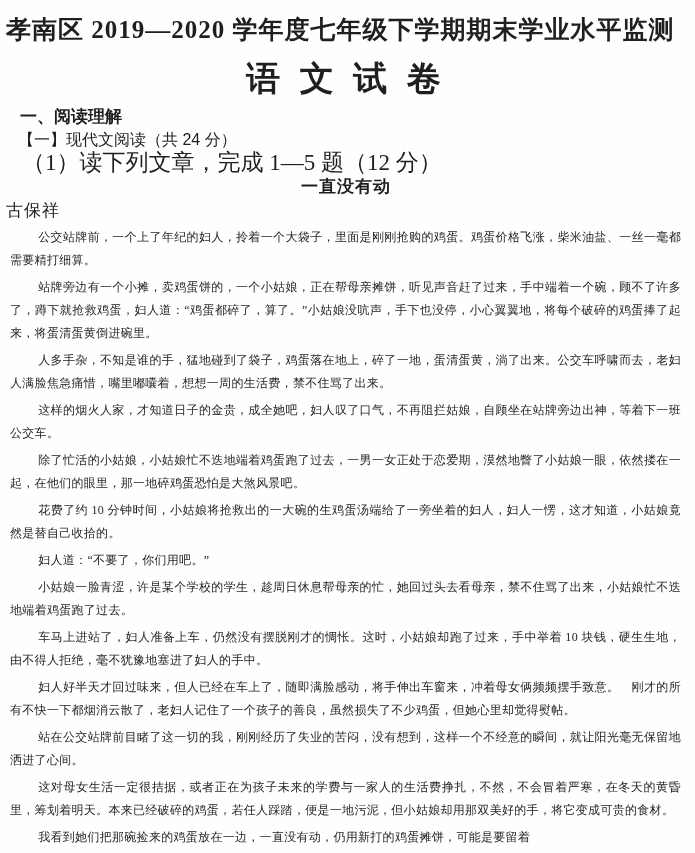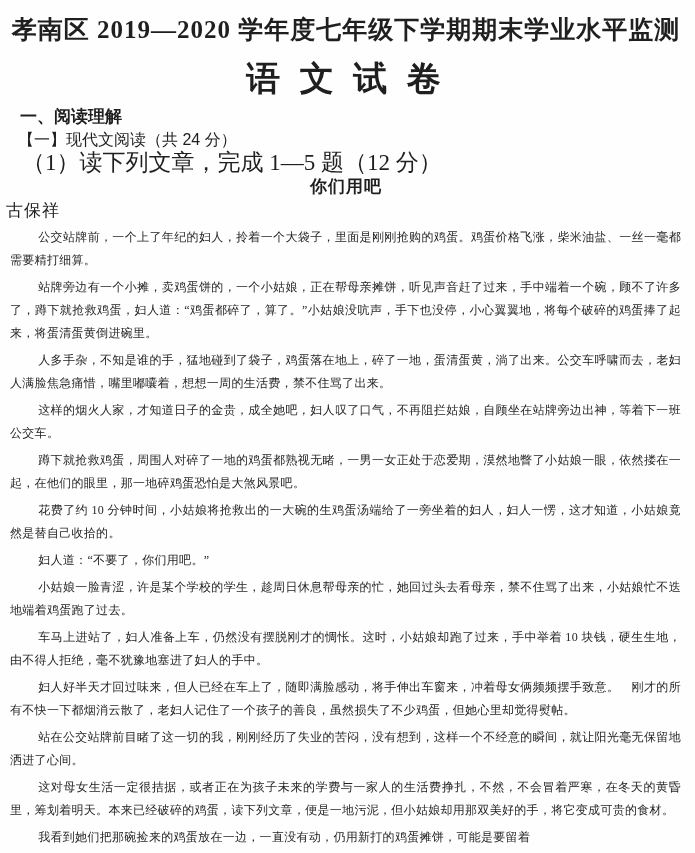--- a/index.html
+++ b/index.html
@@ -8,21 +8,20 @@
     width:695px;height:853px;
     margin:0;
     background:#fefefe;
     color:#1f1f1f;
     box-sizing:border-box;
     padding:14px 9px 0 6px;
     overflow:hidden;
     font-family:"Liberation Serif","DejaVu Serif",serif;
   }
   .hdr-line1{
-    text-align:center;
     font-family:"Liberation Serif","DejaVu Serif",serif;
     font-weight:700;
     font-size:25px;
     line-height:32px;
     letter-spacing:1px;
   }
   .hdr-line2{
     text-align:center;
     font-family:"Liberation Sans","DejaVu Sans",sans-serif;
     font-weight:700;
@@ -87,33 +86,33 @@
   <div class="hdr-line1">孝南区 2019—2020 学年度七年级下学期期末学业水平监测</div>
 
   <div class="hdr-line2">语 文 试 卷</div>
 
   <div class="sec-heading">一、阅读理解</div>
 
   <div class="sub-heading">【一】现代文阅读（共 24 分）</div>
 
   <div class="instruction">（1）读下列文章，完成 1—5 题（12 分）</div>
 
-  <div class="article-title">你们用吧</div>
+  <div class="article-title">一直没有动</div>
 
   <div class="article-author">古保祥</div>
 
   <div class="article-body">
     <p>公交站牌前，一个上了年纪的妇人，拎着一个大袋子，里面是刚刚抢购的鸡蛋。鸡蛋价格飞涨，柴米油盐、一丝一毫都需要精打细算。</p>
     <p>站牌旁边有一个小摊，卖鸡蛋饼的，一个小姑娘，正在帮母亲摊饼，听见声音赶了过来，手中端着一个碗，顾不了许多了，蹲下就抢救鸡蛋，妇人道：“鸡蛋都碎了，算了。”小姑娘没吭声，手下也没停，小心翼翼地，将每个破碎的鸡蛋捧了起来，将蛋清蛋黄倒进碗里。</p>
     <p>人多手杂，不知是谁的手，猛地碰到了袋子，鸡蛋落在地上，碎了一地，蛋清蛋黄，淌了出来。公交车呼啸而去，老妇人满脸焦急痛惜，嘴里嘟囔着，想想一周的生活费，禁不住骂了出来。</p>
     <p>这样的烟火人家，才知道日子的金贵，成全她吧，妇人叹了口气，不再阻拦姑娘，自顾坐在站牌旁边出神，等着下一班公交车。</p>
-    <p>蹲下就抢救鸡蛋，周围人对碎了一地的鸡蛋都熟视无睹，一男一女正处于恋爱期，漠然地瞥了小姑娘一眼，依然搂在一起，在他们的眼里，那一地碎鸡蛋恐怕是大煞风景吧。</p>
+    <p>除了忙活的小姑娘，小姑娘忙不迭地端着鸡蛋跑了过去，一男一女正处于恋爱期，漠然地瞥了小姑娘一眼，依然搂在一起，在他们的眼里，那一地碎鸡蛋恐怕是大煞风景吧。</p>
     <p>花费了约 10 分钟时间，小姑娘将抢救出的一大碗的生鸡蛋汤端给了一旁坐着的妇人，妇人一愣，这才知道，小姑娘竟然是替自己收拾的。</p>
     <p>妇人道：“不要了，你们用吧。”</p>
     <p>小姑娘一脸青涩，许是某个学校的学生，趁周日休息帮母亲的忙，她回过头去看母亲，禁不住骂了出来，小姑娘忙不迭地端着鸡蛋跑了过去。</p>
     <p>车马上进站了，妇人准备上车，仍然没有摆脱刚才的惆怅。这时，小姑娘却跑了过来，手中举着 10 块钱，硬生生地，由不得人拒绝，毫不犹豫地塞进了妇人的手中。</p>
     <p>妇人好半天才回过味来，但人已经在车上了，随即满脸感动，将手伸出车窗来，冲着母女俩频频摆手致意。　刚才的所有不快一下都烟消云散了，老妇人记住了一个孩子的善良，虽然损失了不少鸡蛋，但她心里却觉得熨帖。</p>
     <p>站在公交站牌前目睹了这一切的我，刚刚经历了失业的苦闷，没有想到，这样一个不经意的瞬间，就让阳光毫无保留地洒进了心间。</p>
-    <p>这对母女生活一定很拮据，或者正在为孩子未来的学费与一家人的生活费挣扎，不然，不会冒着严寒，在冬天的黄昏里，筹划着明天。本来已经破碎的鸡蛋，读下列文章，便是一地污泥，但小姑娘却用那双美好的手，将它变成可贵的食材。</p>
+    <p>这对母女生活一定很拮据，或者正在为孩子未来的学费与一家人的生活费挣扎，不然，不会冒着严寒，在冬天的黄昏里，筹划着明天。本来已经破碎的鸡蛋，若任人踩踏，便是一地污泥，但小姑娘却用那双美好的手，将它变成可贵的食材。</p>
     <p>我看到她们把那碗捡来的鸡蛋放在一边，一直没有动，仍用新打的鸡蛋摊饼，可能是要留着</p>
   </div>
 
 </div>
 
 </body></html>

